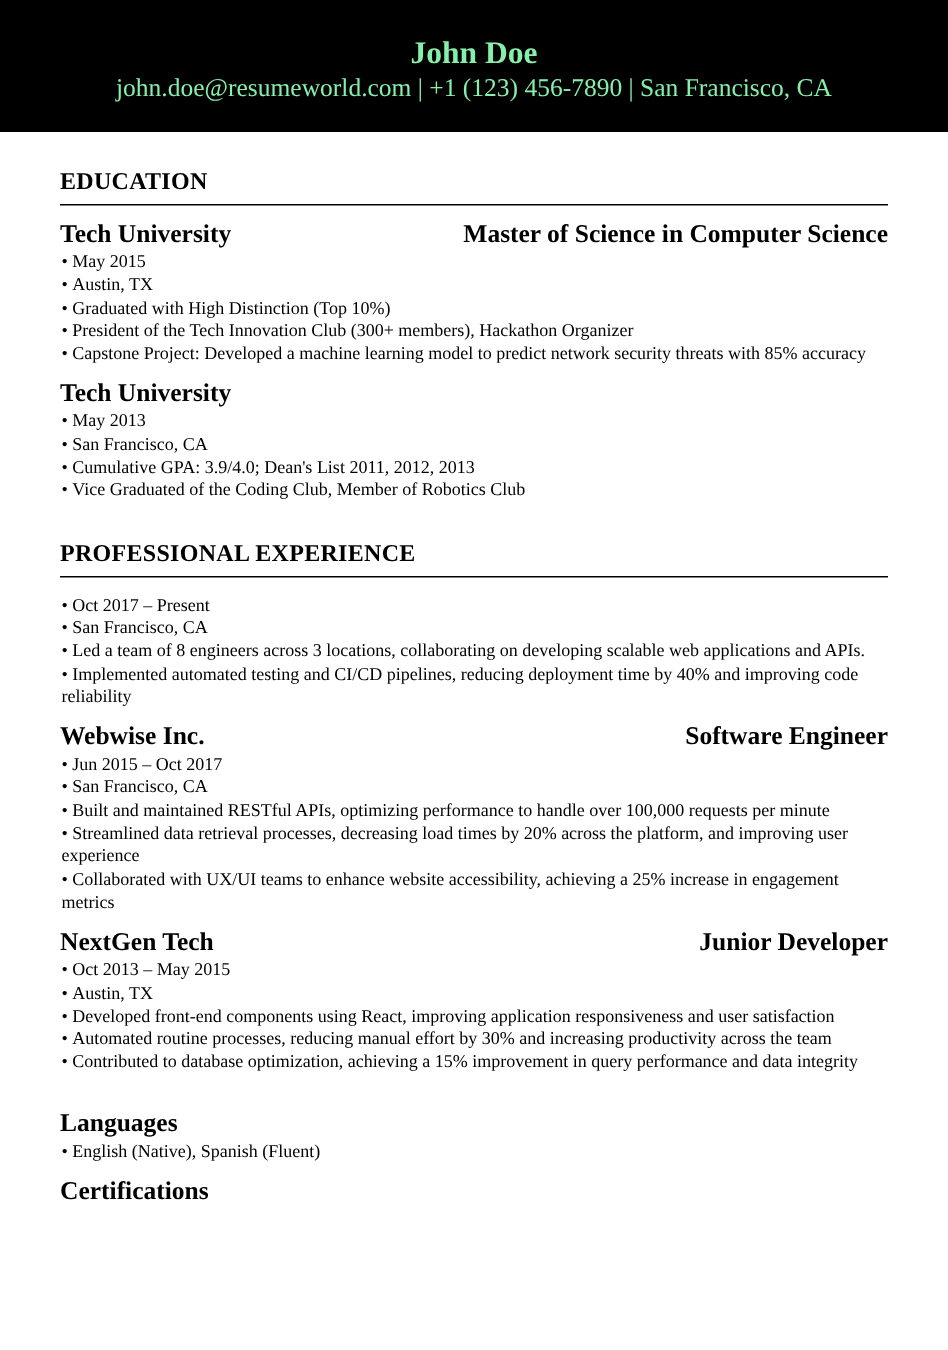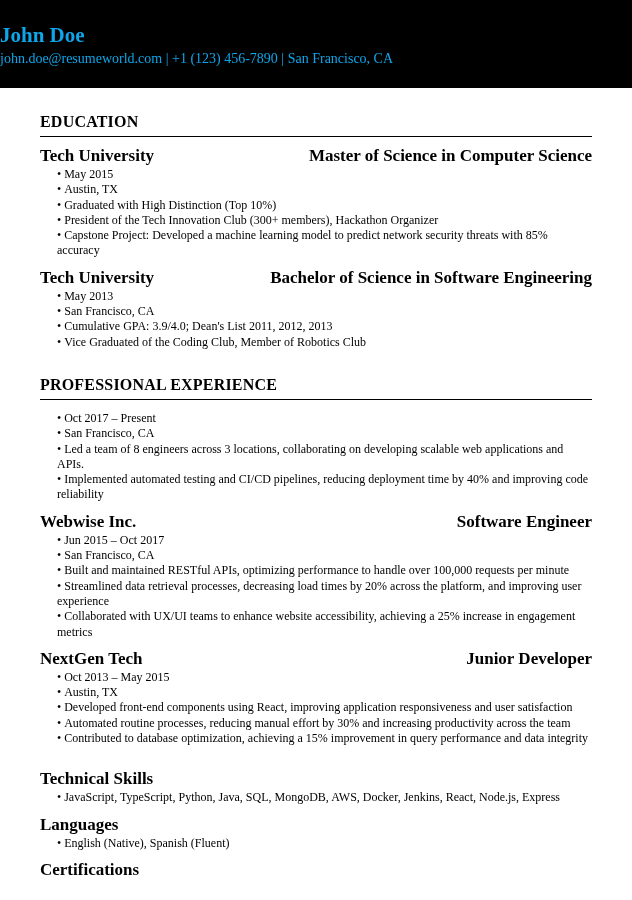--- a/index.html
+++ b/index.html
@@ -7,31 +7,31 @@
   body {
     height: 900px;
     background: #ffffff;
     color: #000000;
     font-family: "Liberation Serif", "DejaVu Serif", serif;
     overflow: hidden;
   }
   .header {
     height: 88px;
     background: #000000;
-    color: #0ea5e9;
-    text-align: left;
+    color: #86efac;
+    text-align: center;
     padding-top: 23px;
   }
   .name {
     font-size: 21px;
     font-weight: bold;
     line-height: 24px;
   }
   .contact {
-    font-size: 14px;
+    font-size: 17px;
     margin-top: 5px;
     line-height: 13px;
   }
   .page { padding: 0 40px; }
   .section { margin-top: 25px; }
   .section.first { margin-top: 24px; }
   .section-title {
     font-size: 16px;
     font-weight: bold;
     letter-spacing: 0.2px;
@@ -43,21 +43,21 @@
   .entry { margin-top: 11px; }
   .entry-head {
     display: flex;
     justify-content: space-between;
     align-items: baseline;
     font-size: 17px;
     font-weight: bold;
     line-height: 15px;
   }
   .entry-right { text-align: center; white-space: nowrap; }
-  .bullets { margin-left: 17px; margin-top: 4px; }
+  .bullets { margin-left: 1px; margin-top: 4px; }
   .bullet {
     font-size: 12px;
     line-height: 15.3px;
   }
   .bullet::before { content: "\2022\00a0"; }
 </style>
 </head>
 <body>
 
 <div class="header">
@@ -83,21 +83,20 @@
 
   <div class="bullet">President of the Tech Innovation Club (300+ members), Hackathon Organizer</div>
 
   <div class="bullet">Capstone Project: Developed a machine learning model to predict network security threats with 85% accuracy</div>
 </div>
   </div>
 
   <div class="entry">
     <div class="entry-head">
       <span class="entry-left">Tech University</span>
-      <span class="entry-right">Bachelor of Science in Software Engineering</span>
     </div>
     <div class="bullets">
   <div class="bullet">May 2013</div>
 
   <div class="bullet">San Francisco, CA</div>
 
   <div class="bullet">Cumulative GPA: 3.9/4.0; Dean's List 2011, 2012, 2013</div>
 
   <div class="bullet">Vice Graduated of the Coding Club, Member of Robotics Club</div>
 </div>
@@ -153,29 +152,20 @@
   <div class="bullet">Automated routine processes, reducing manual effort by 30% and increasing productivity across the team</div>
 
   <div class="bullet">Contributed to database optimization, achieving a 15% improvement in query performance and data integrity</div>
 </div>
   </div>
 </div>
   </section>
 
   <section class="section">
     <div class="entries">
-  <div class="entry">
-    <div class="entry-head">
-      <span class="entry-left">Technical Skills</span>
-      <span class="entry-right"></span>
-    </div>
-    <div class="bullets">
-  <div class="bullet">JavaScript, TypeScript, Python, Java, SQL, MongoDB, AWS, Docker, Jenkins, React, Node.js, Express</div>
-</div>
-  </div>
 
   <div class="entry">
     <div class="entry-head">
       <span class="entry-left">Languages</span>
       <span class="entry-right"></span>
     </div>
     <div class="bullets">
   <div class="bullet">English (Native), Spanish (Fluent)</div>
 </div>
   </div>

